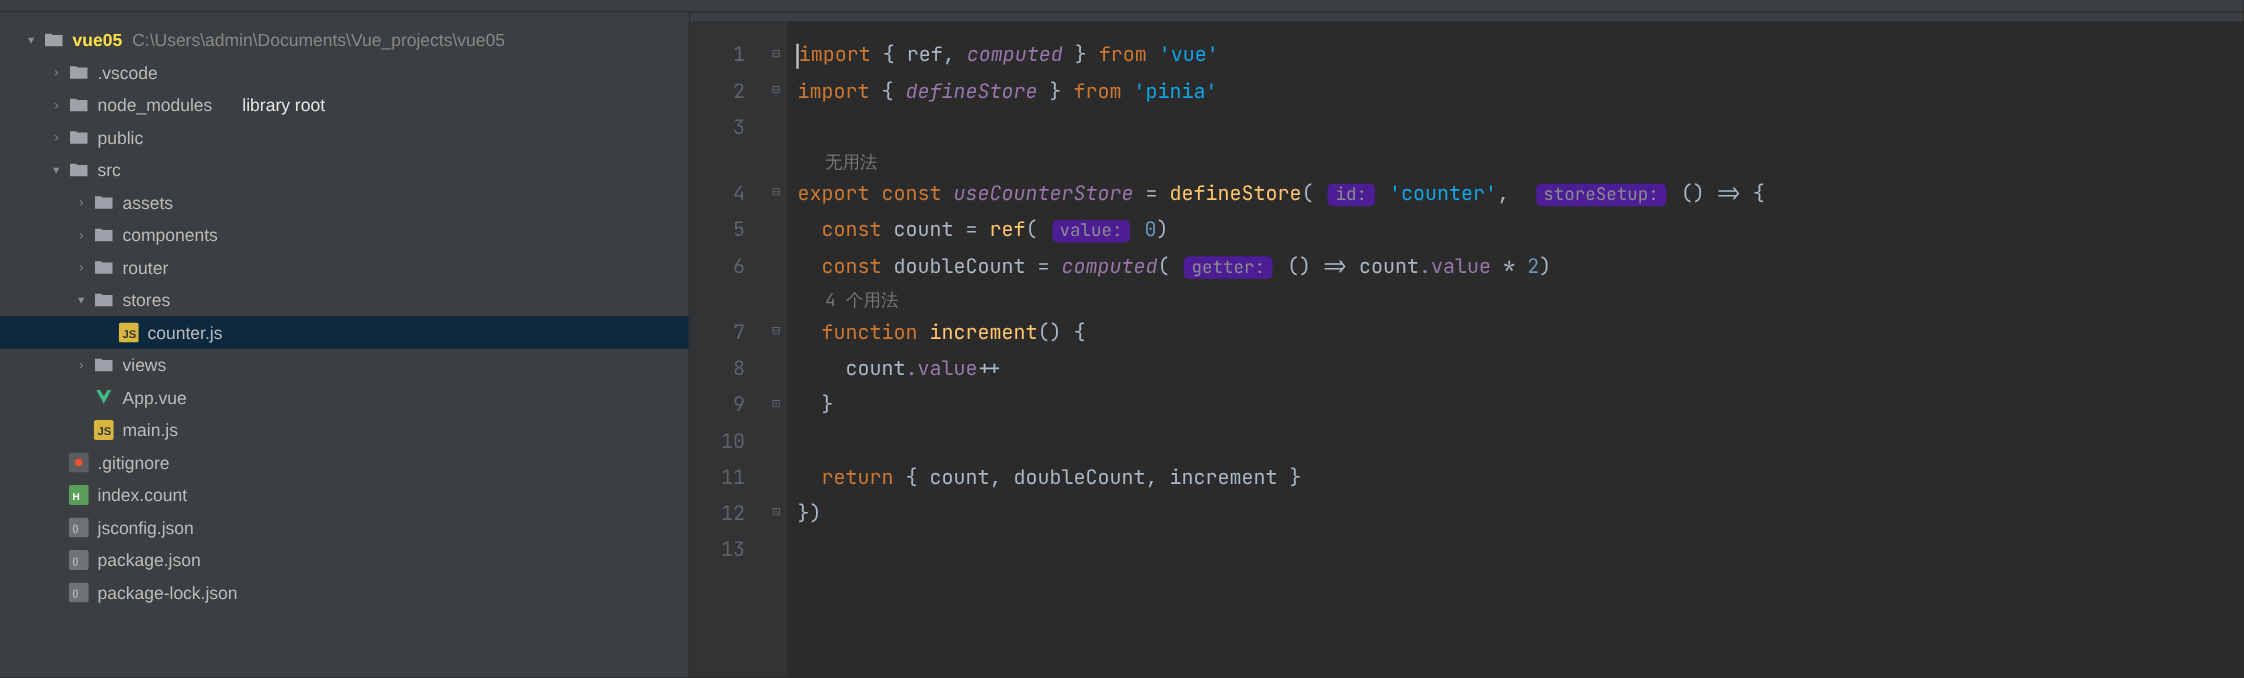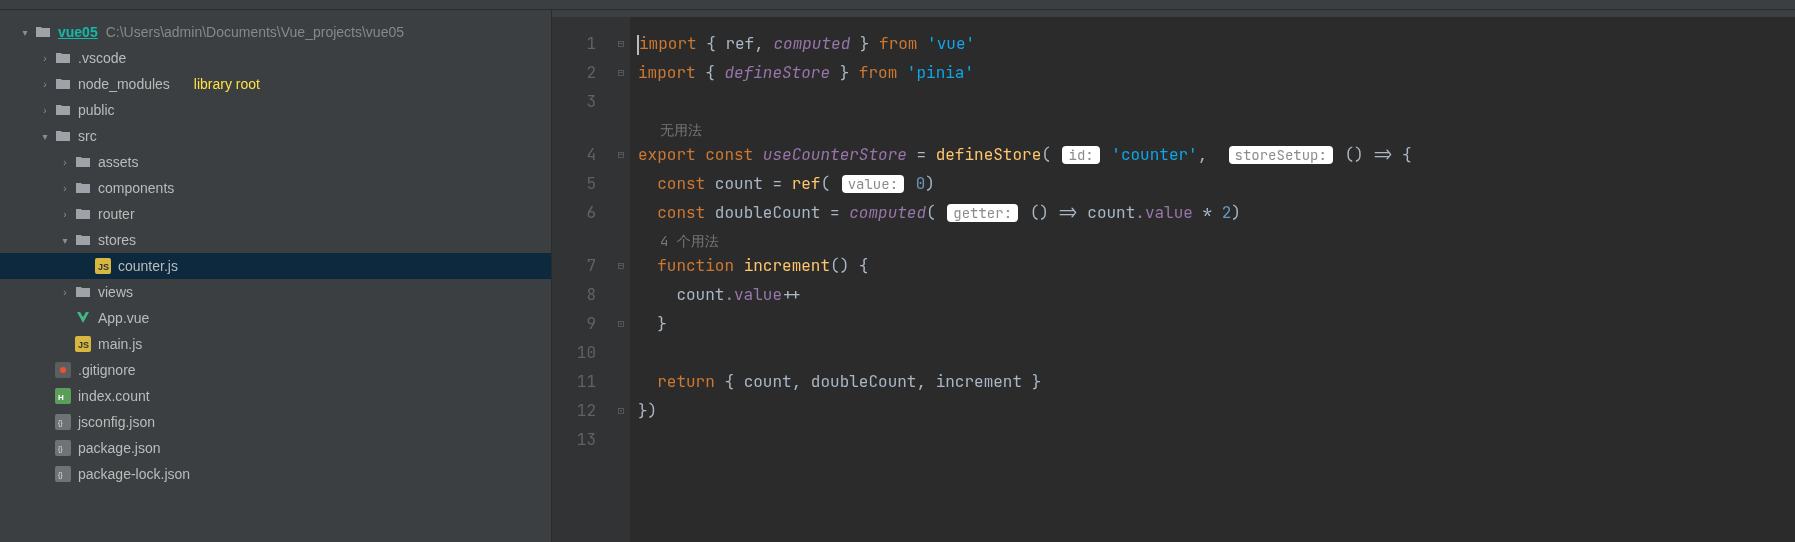--- a/index.html
+++ b/index.html
@@ -64,22 +64,22 @@
 .tree-arrow.blank { visibility: hidden; }
 .tree-icon {
   width: 18px;
   height: 18px;
   display: inline-flex;
   align-items: center;
   justify-content: center;
   margin-right: 6px;
 }
 .tree-label { color: #bbbbbb; font-size: 14px; }
-.tree-label.root { color: #14b8a6; font-weight: 600; text-decoration: underline; }
-.tree-label.dim { color: #fde047; margin-left: 6px; padding-left: 18px; }
+.tree-label.root { color: #fde047; font-weight: 600; }
+.tree-label.dim { color: #e5e5e5; margin-left: 6px; padding-left: 18px; }
 .tree-label.dim2 { color: #888888; margin-left: 8px; }
 
 .editor-area {
   flex: 1;
   display: flex;
   flex-direction: column;
   background: #2b2b2b;
 }
 .tabs-bar {
   height: 7px;
@@ -128,21 +128,21 @@
 }
 .tok-kw { color: #cc7832; }
 .tok-str { color: #0ea5e9; }
 .tok-id { color: #a9b7c6; }
 .tok-fn { color: #ffc66d; }
 .tok-fn-i { color: #9876aa; font-style: italic; }
 .tok-num { color: #6897bb; }
 .tok-punct { color: #a9b7c6; }
 .tok-prop { color: #9876aa; }
 .inlay {
-  background: #ffffff;
+  background: #4c1d95;
   color: #8a8c8e;
   border-radius: 4px;
   padding: 0 6px;
   font-size: 14px;
   margin: 0 2px;
 }
 .caret {
   display: inline-block;
   width: 2px;
   height: 20px;

